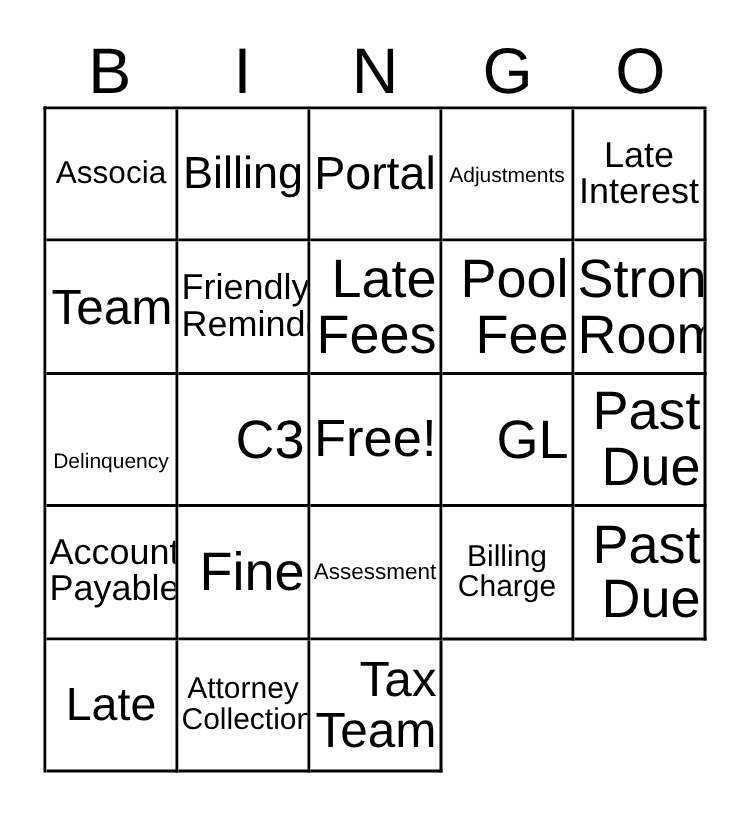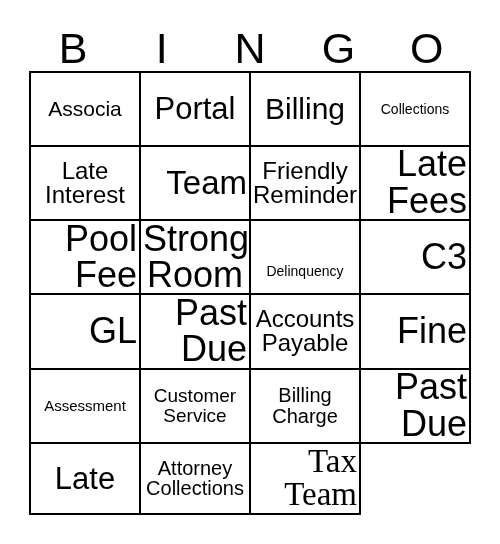--- a/index.html
+++ b/index.html
@@ -43,21 +43,21 @@
   }
 
   
   .grid {
     width: 442px;
     height: 444px;
     border-top: 2px solid #000000;
     border-left: 2px solid #000000;
     box-sizing: border-box;
     display: grid;
-    grid-template-columns: repeat(4, 1fr);
+    grid-template-columns: repeat(5, 1fr);
     grid-template-rows: repeat(5, 1fr);
   }
   .cell {
     border-right: 2px solid #000000;
     border-bottom: 2px solid #000000;
     box-sizing: border-box;
     display: flex;
     align-items: center;
     justify-content: center;
     overflow: hidden;
@@ -93,27 +93,27 @@
     <div class="header-cell">N</div>
     <div class="header-cell">G</div>
     <div class="header-cell">O</div>
   </div>
 
   <div class="grid" id="bingo-grid">
       <div class="cell">
         <span class="cell-text fs-sm">Associa</span>
       </div>
       <div class="cell">
+        <span class="cell-text fs-lg" style="font-size: 30px;">Billing</span>
+      </div>
+      <div class="cell">
         <span class="cell-text fs-lg">Portal</span>
       </div>
       <div class="cell">
-        <span class="cell-text fs-lg" style="font-size: 30px;">Billing</span>
-      </div>
-      <div class="cell">
-        <span class="cell-text fs-xs" style="font-size: 14px;">Collections</span>
+        <span class="cell-text fs-xs" style="font-size: 14px;">Adjustments</span>
       </div>
       <div class="cell">
         <span class="cell-text fs-md" style="font-size: 24px;">Late
 Interest</span>
       </div>
       <div class="cell">
         <span class="cell-text fs-xl" style="font-size: 33px;">Team</span>
       </div>
       <div class="cell">
         <span class="cell-text fs-sm" style="font-size: 24px;">Friendly
@@ -131,54 +131,53 @@
         <span class="cell-text fs-md" style="font-size: 36px;">Strong
 Room</span>
       </div>
       <div class="cell">
         <span class="cell-text fs-xxs">Delinquency</span>
       </div>
       <div class="cell">
         <span class="cell-text fs-xl">C3</span>
       </div>
       <div class="cell">
+        <span class="cell-text fs-xl" style="font-size: 35px;">Free!</span>
+      </div>
+      <div class="cell">
         <span class="cell-text fs-xl">GL</span>
       </div>
       <div class="cell">
         <span class="cell-text fs-xl">Past
 Due</span>
       </div>
       <div class="cell">
         <span class="cell-text fs-md" style="font-size: 24px;">Accounts
 Payable</span>
       </div>
       <div class="cell">
         <span class="cell-text fs-xl">Fine</span>
       </div>
       <div class="cell">
         <span class="cell-text fs-xs" style="font-size: 15px;">Assessment</span>
       </div>
       <div class="cell">
-        <span class="cell-text fs-sm" style="font-size: 19px;">Customer
-Service</span>
-      </div>
-      <div class="cell">
         <span class="cell-text fs-sm" style="font-size: 20px;">Billing
 Charge</span>
       </div>
       <div class="cell">
         <span class="cell-text fs-xl">Past
 Due</span>
       </div>
       <div class="cell">
         <span class="cell-text fs-lg">Late</span>
       </div>
       <div class="cell">
         <span class="cell-text fs-xs">Attorney
 Collections</span>
       </div>
       <div class="cell">
-        <span class="cell-text fs-xl" style="font-size: 33px; font-family: Liberation Serif, serif;">Tax
+        <span class="cell-text fs-xl" style="font-size: 33px;">Tax
 Team</span>
       </div>
     </div>
 
 </div>
 
 </body></html>

